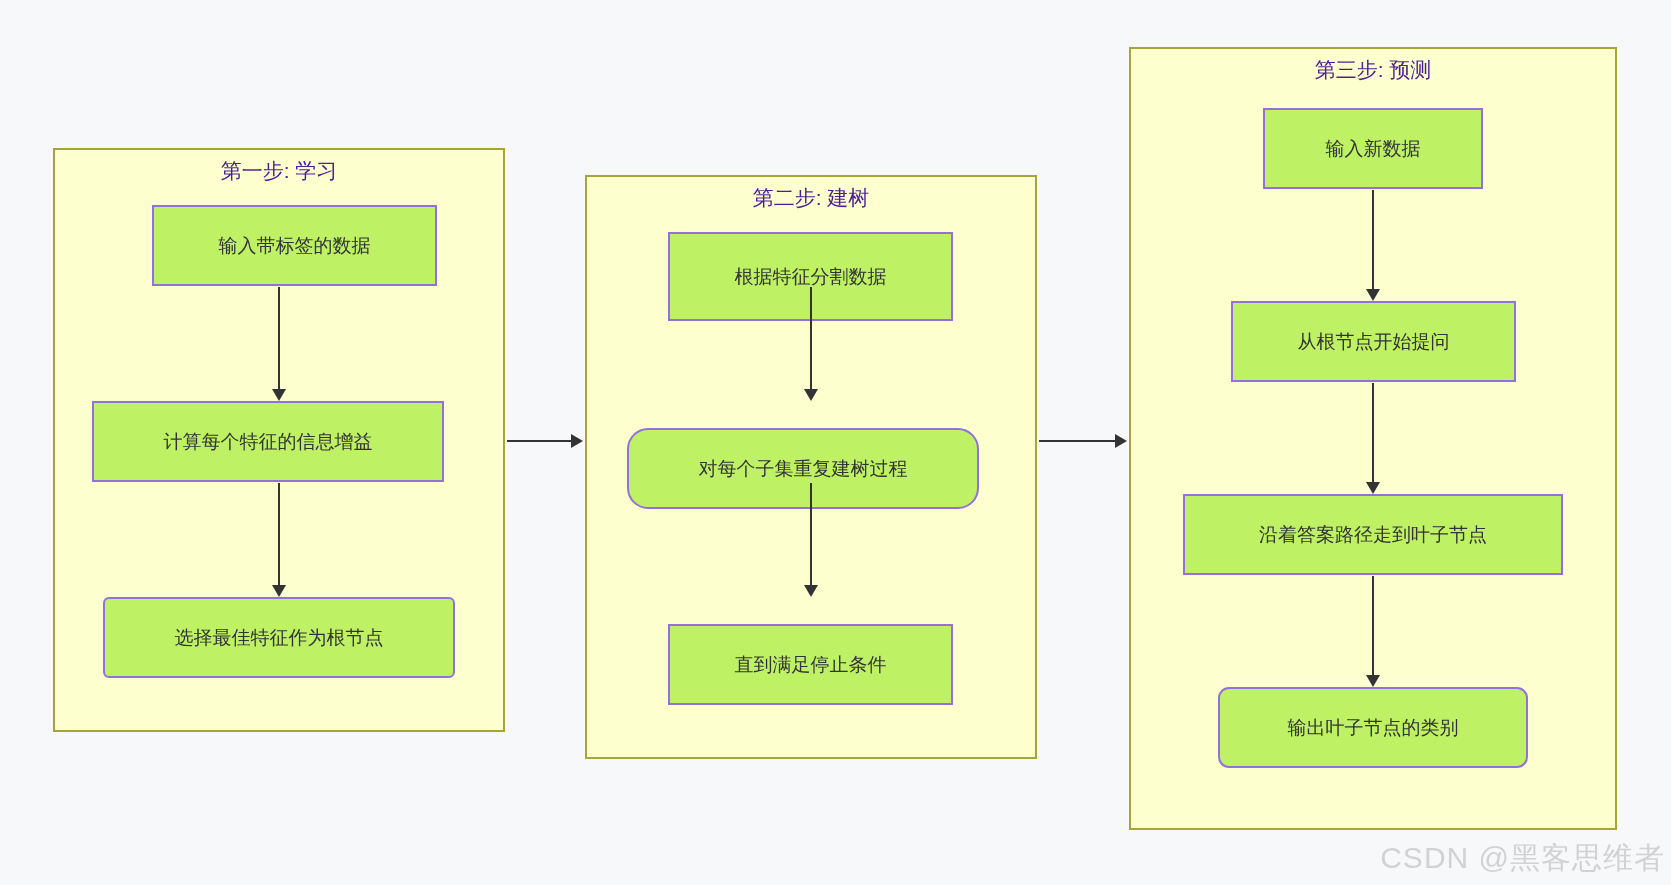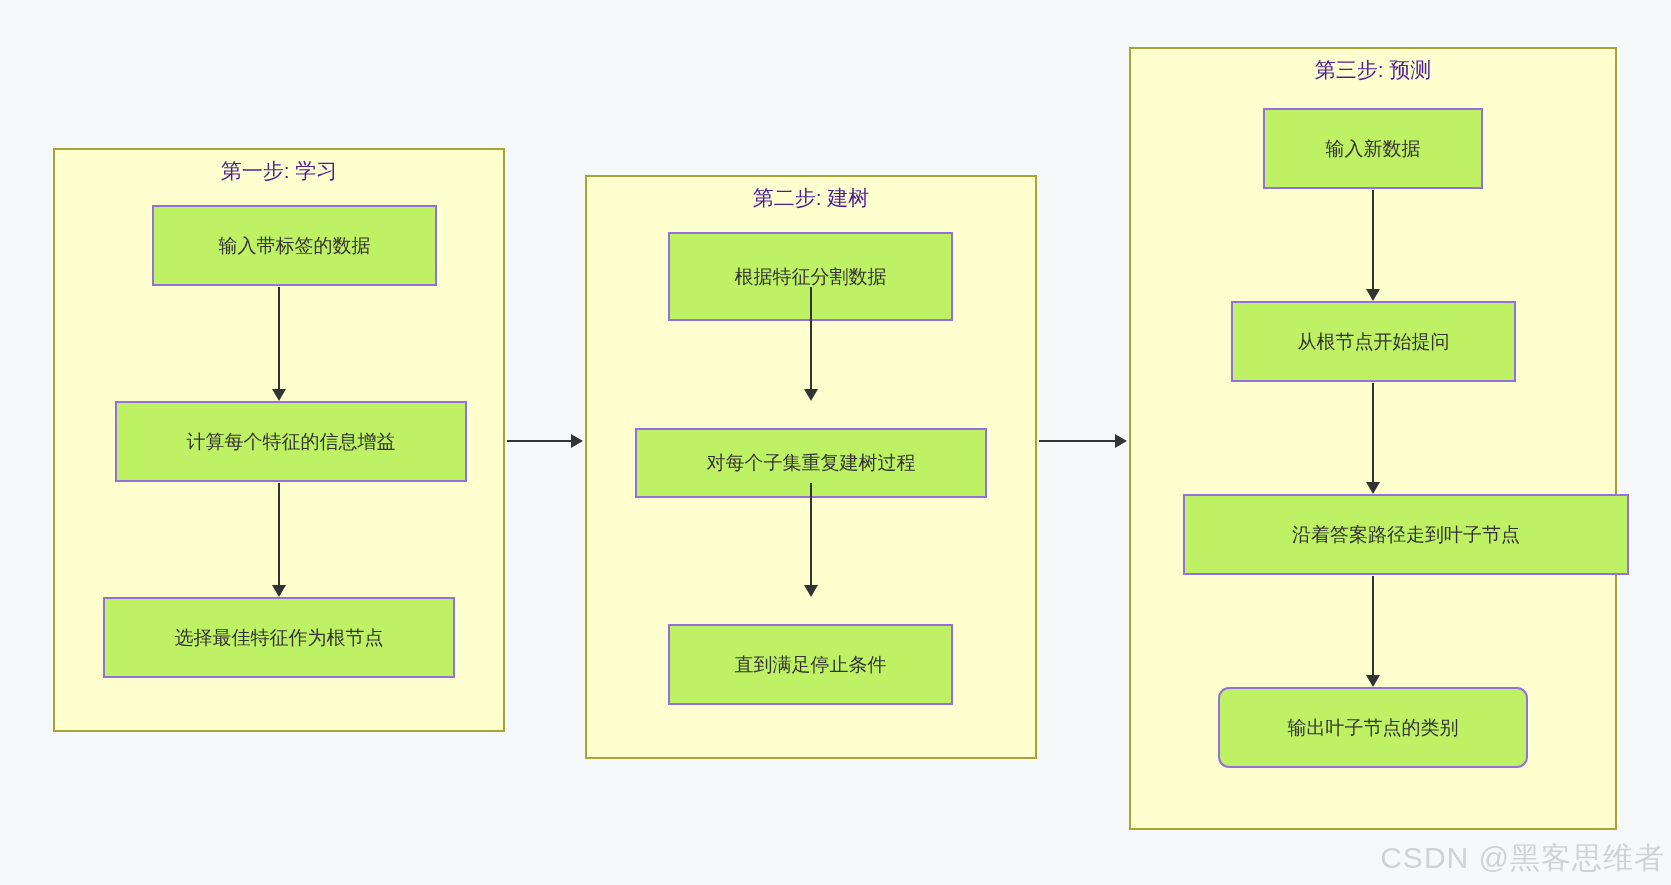--- a/index.html
+++ b/index.html
@@ -40,30 +40,30 @@
     border: 2px solid #9370db;
     box-sizing: border-box;
     display: flex;
     align-items: center;
     justify-content: center;
     font-size: 19px;
     color: #333;
     white-space: nowrap;
   }
   .p1b1 { left: 81px;  top: 55px;  width: 285px; height: 81px; margin-left: 16px; }
-  .p1b2 { left: 60px;  top: 251px; width: 352px; height: 81px; }
-  .p1b3 { left: 48px;  top: 447px; width: 352px; height: 81px; }
+  .p1b2 { left: 37px;  top: 251px; width: 352px; height: 81px; }
+  .p1b3 { left: 48px;  top: 447px; width: 352px; height: 81px; border-radius: 6px; }
 
   .p2b1 { left: 81px;  top: 55px;  width: 285px; height: 89px; }
-  .p2b2 { left: 48px;  top: 251px; width: 352px; height: 70px; }
+  .p2b2 { left: 40px;  top: 251px; width: 352px; height: 81px; border-radius: 21px; }
   .p2b3 { left: 81px;  top: 447px; width: 285px; height: 81px; }
 
   .p3b1 { left: 132px; top: 59px;  width: 220px; height: 81px; }
   .p3b2 { left: 100px; top: 252px; width: 285px; height: 81px; }
-  .p3b3 { left: 52px;  top: 445px; width: 446px; height: 81px; }
+  .p3b3 { left: 52px;  top: 445px; width: 380px; height: 81px; }
   .p3b4 { left: 87px;  top: 638px; width: 310px; height: 81px; border-radius: 11px; }
 
   
   .varrow { position: absolute; width: 14px; }
   .varrow::before {
     content: ""; position: absolute;
     left: 6px; top: 0; bottom: 10px; width: 2px; background: #333;
   }
   .varrow::after {
     content: ""; position: absolute;

